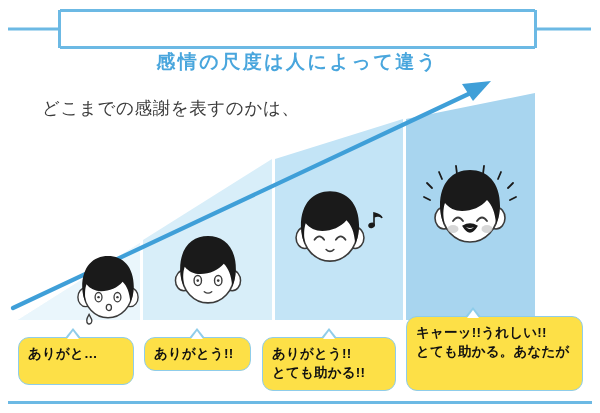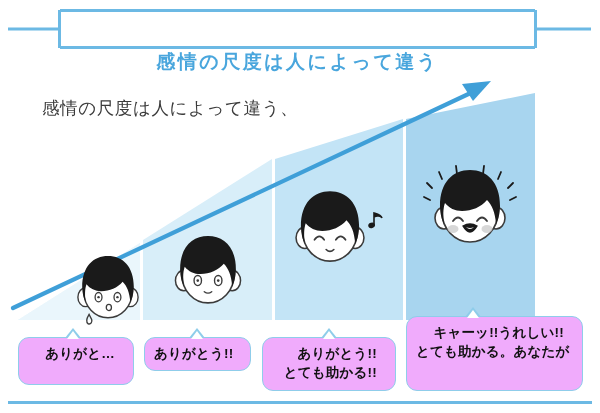--- a/index.html
+++ b/index.html
@@ -61,29 +61,28 @@
     width: 600px;
     height: 413px;
   }
 
   
   .bubble {
     position: absolute;
     box-sizing: border-box;
     border: 1.6px solid #8fcdea;
     border-radius: 11px;
-    background: #f0abfc;
+    background: #fde047;
     color: #111111;
     font-weight: bold;
     font-size: 13.5px;
     line-height: 19px;
     letter-spacing: 0.2px;
-    padding: 6px 18px 6px 9px;
+    padding: 6px 11px 6px 9px;
     white-space: nowrap;
-    text-align: right;
   }
   .bubble .bline { display: block; }
   .bubble-tail-outer,
   .bubble-tail-inner {
     position: absolute;
     width: 0;
     height: 0;
   }
   .bubble-tail-outer {
     border-left: 8px solid transparent;
@@ -123,21 +122,21 @@
     <line x1="60" y1="10.5" x2="535" y2="10.5" stroke="#6cb9e4" stroke-width="3"></line>
     <line x1="60" y1="47.5" x2="535" y2="47.5" stroke="#6cb9e4" stroke-width="3"></line>
 
     <line x1="535.5" y1="10" x2="535.5" y2="48" stroke="#6cb9e4" stroke-width="3"></line>
     <line x1="535" y1="29" x2="591" y2="29" stroke="#6cb9e4" stroke-width="3"></line>
   </svg>
   <div id="title-text">感情の尺度は人によって違う</div>
 </div>
 
 <div id="subtitle">
-  <span class="sub-line">感情の尺度は人によって違う、</span>
+  <span class="sub-line">どこまでの感謝を表すのかは、</span>
 </div>
 
 <svg id="staircase-chart" viewBox="0 0 600 413">
 
   <defs>
 
     <g id="hair-shape">
       <path d="M -30,-6
                C -30,-30 -17,-42 0,-42
                C 17,-42 30,-30 30,-6

